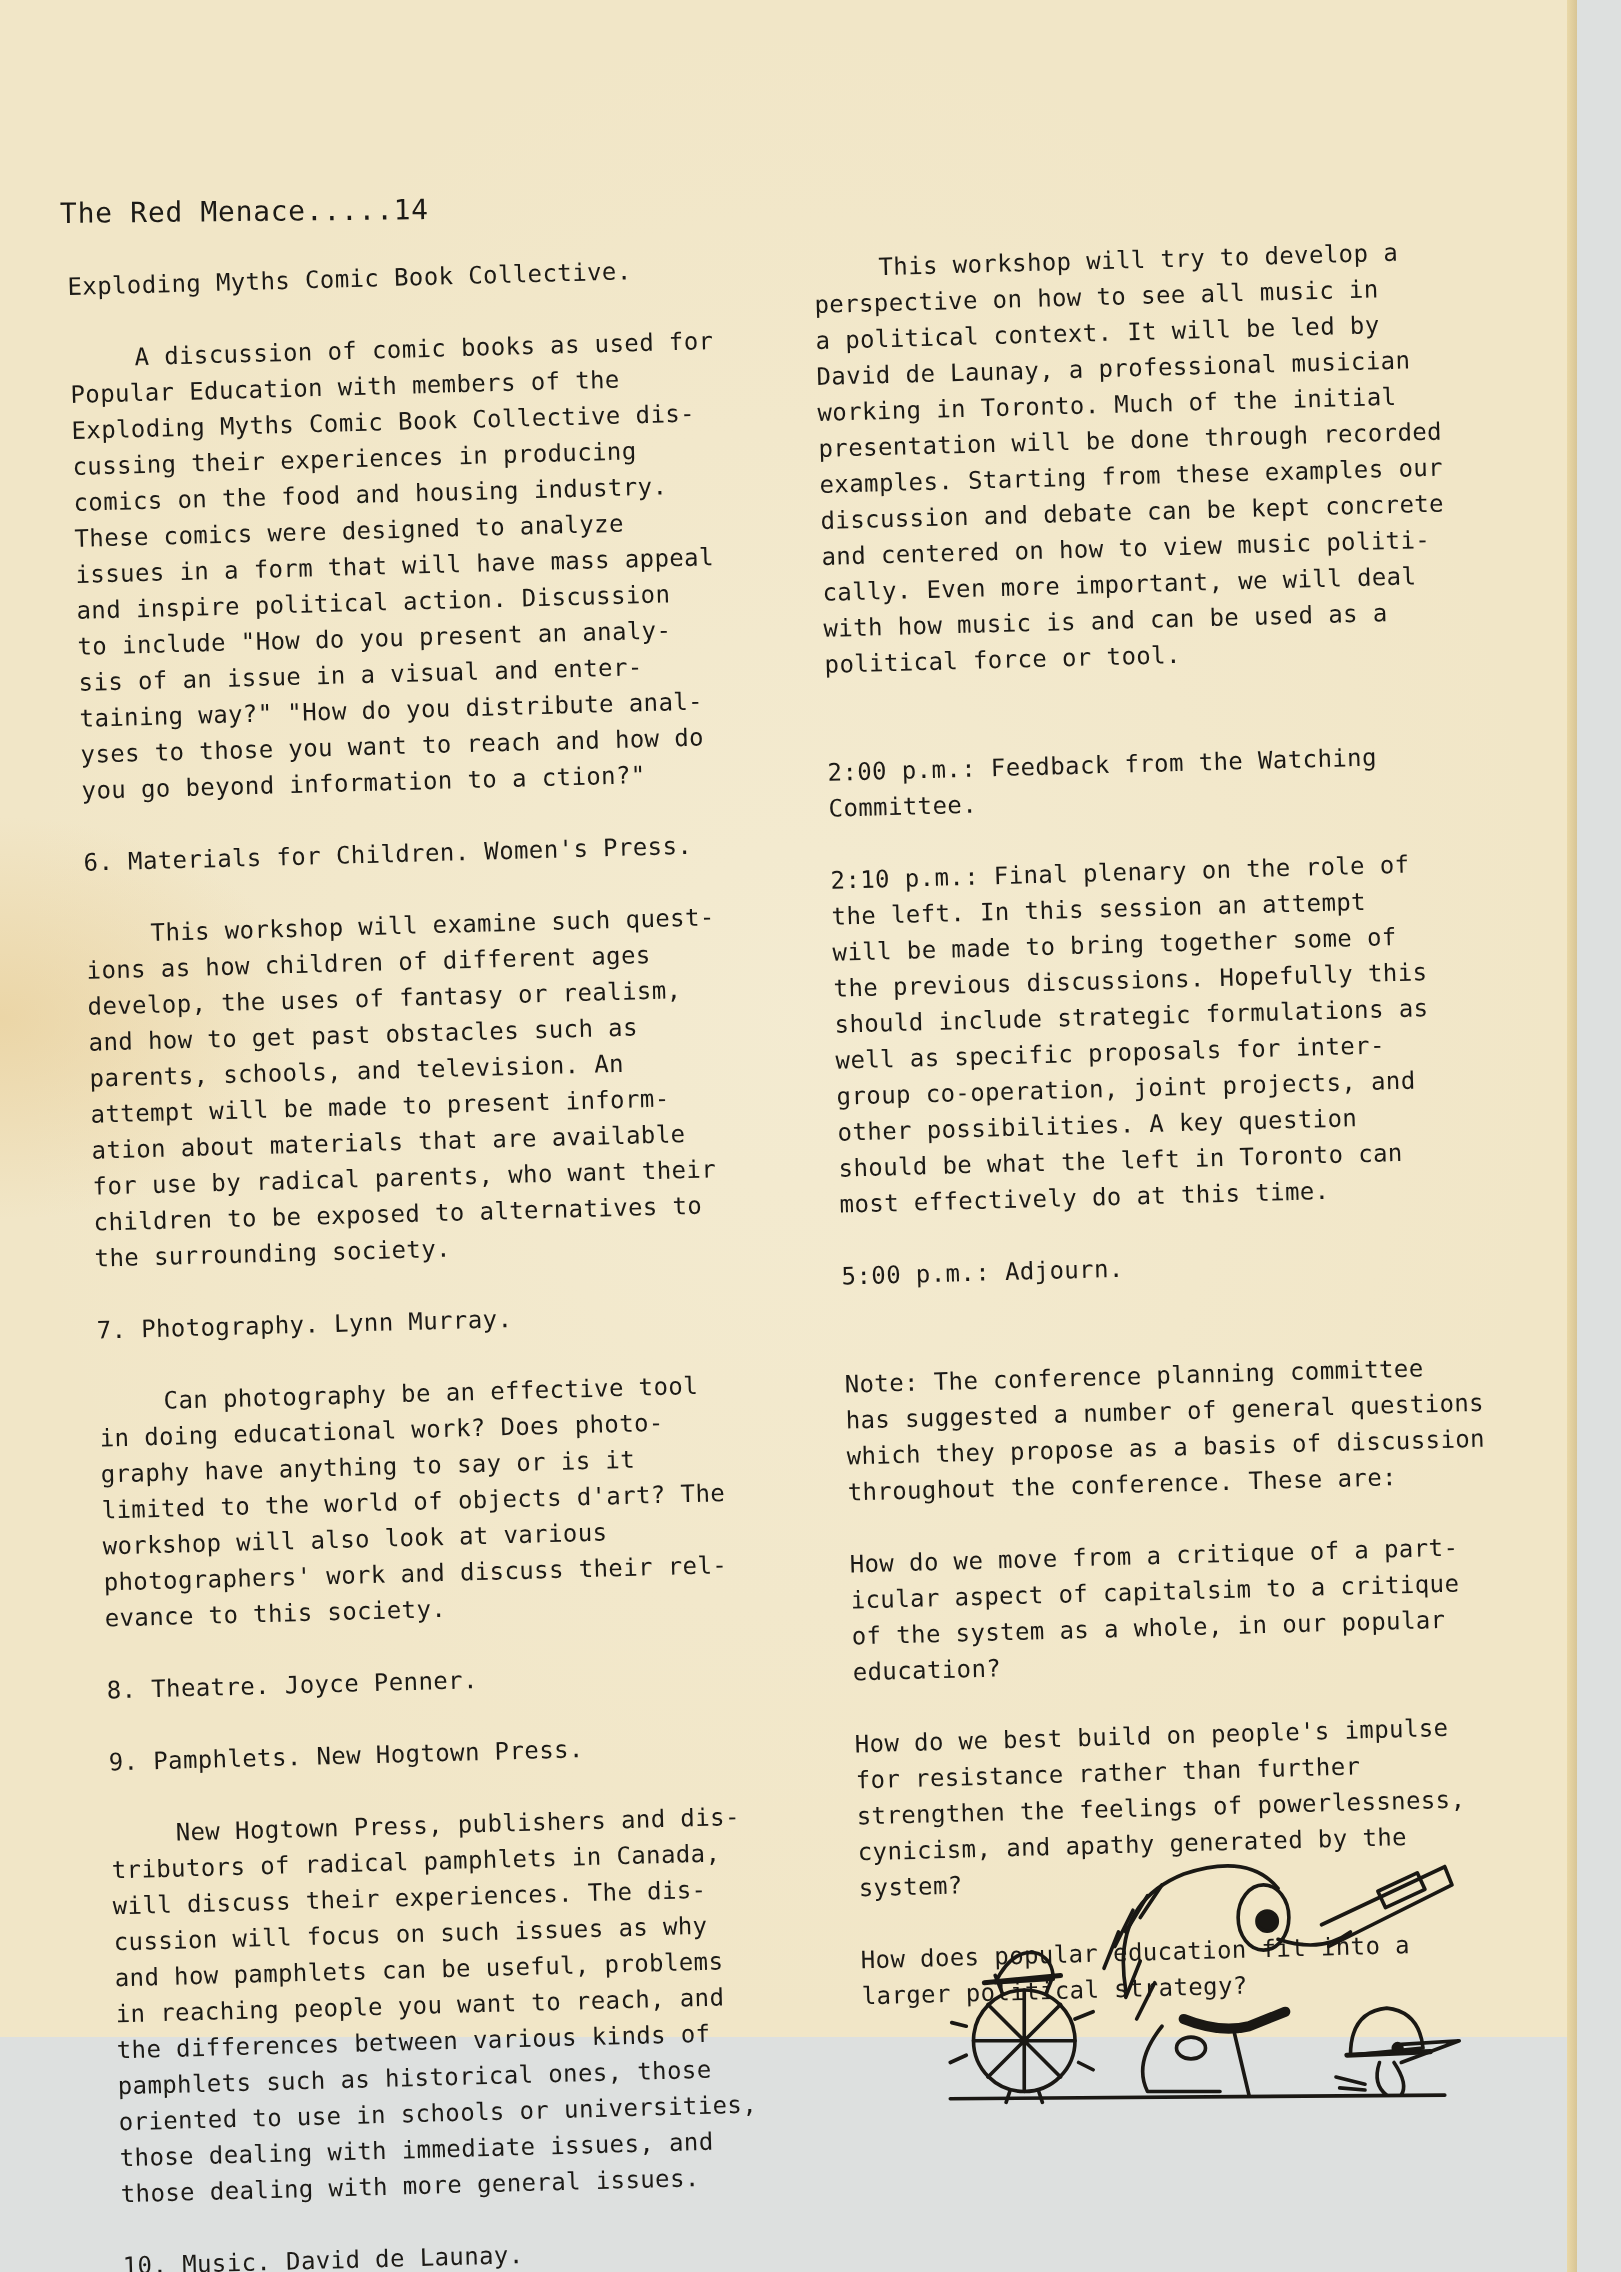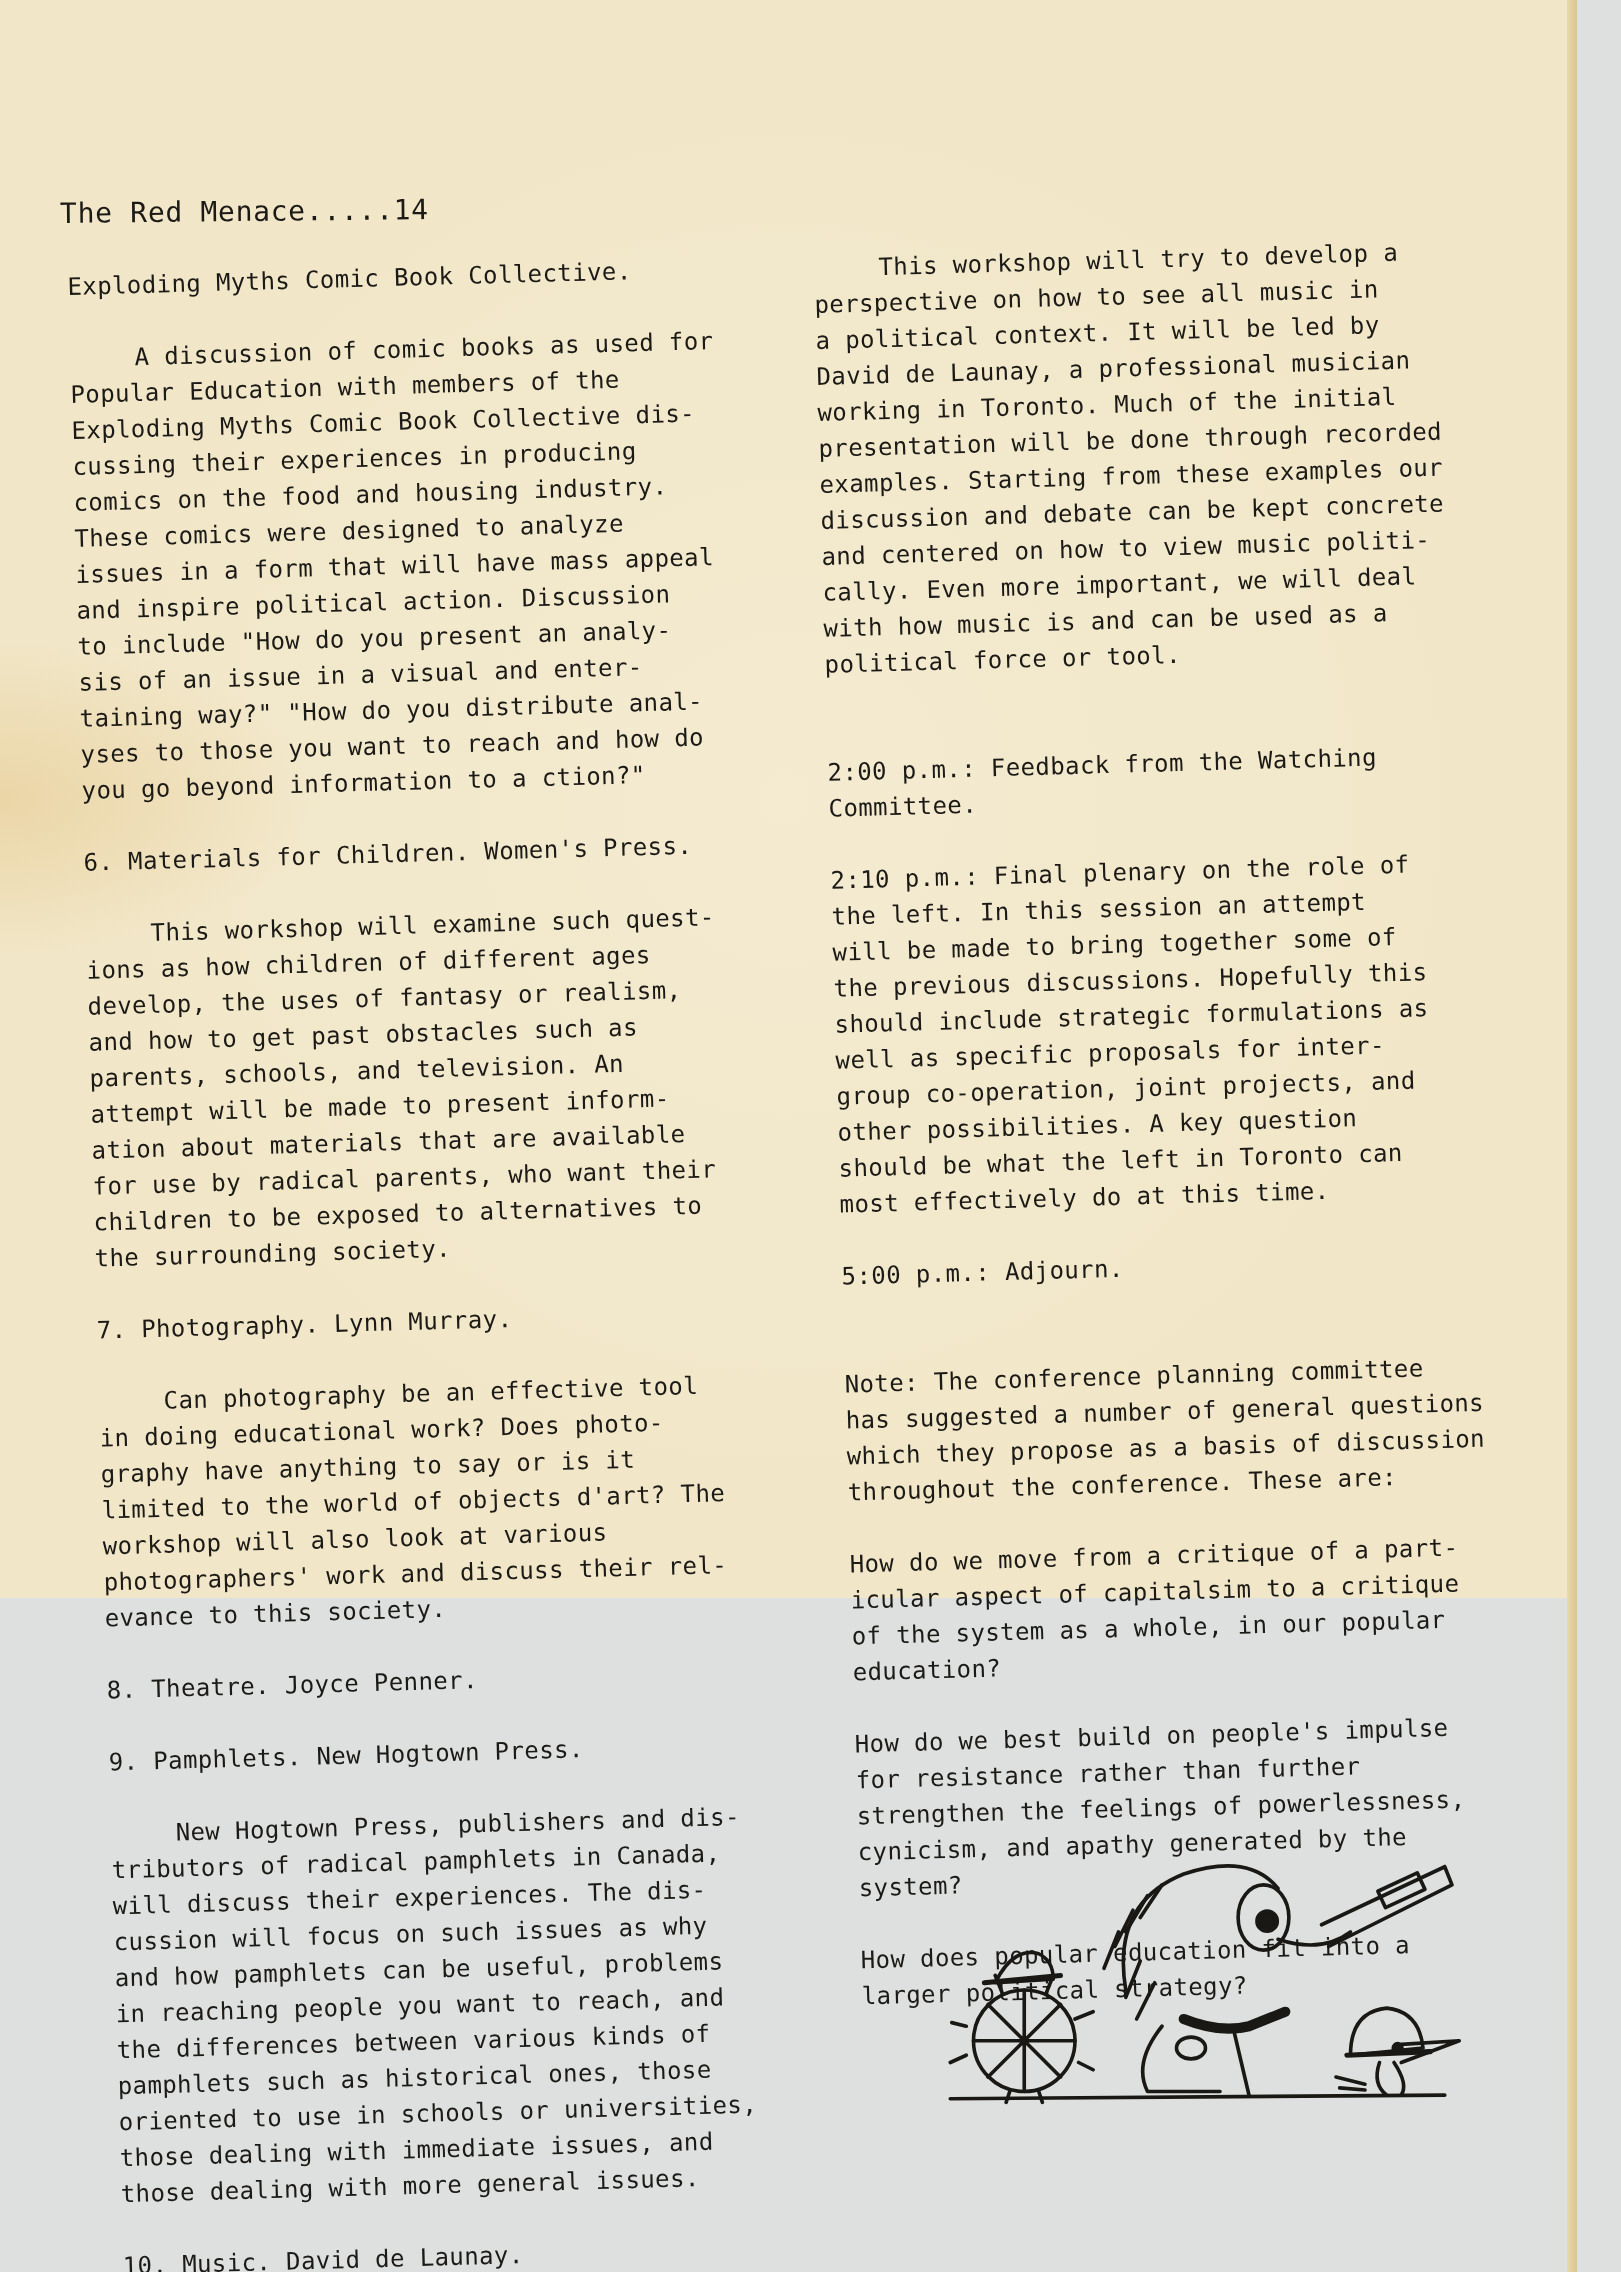--- a/index.html
+++ b/index.html
@@ -3,21 +3,21 @@
 <meta charset="utf-8">
 <style>
   html, body { margin: 0; padding: 0; }
   body {
     width: 1621px; height: 2273px; position: relative; overflow: hidden;
     background: #dde0df;
     font-family: "DejaVu Sans Mono", "Liberation Mono", monospace;
     color: #1c1a16;
   }
   .page {
-    position: absolute; left: 0; top: 0; width: 1575px; height: 1598px;
+    position: absolute; left: 0; top: 0; width: 1575px; height: 2037px;
     background: #f1e6c7;
     background-image:
       radial-gradient(ellipse at 0% 50%, rgba(230,200,140,0.55) 0%, rgba(241,230,199,0) 14%),
       radial-gradient(ellipse at 50% 50%, rgba(245,238,215,0.6) 0%, rgba(241,230,199,0) 70%);
   }
   .page-edge {
     position: absolute; top: 0; left: 1567px; width: 10.2px; height: 2273px;
     background: linear-gradient(to right, #e9d8a8, #d8c595);
   }
   .header {

